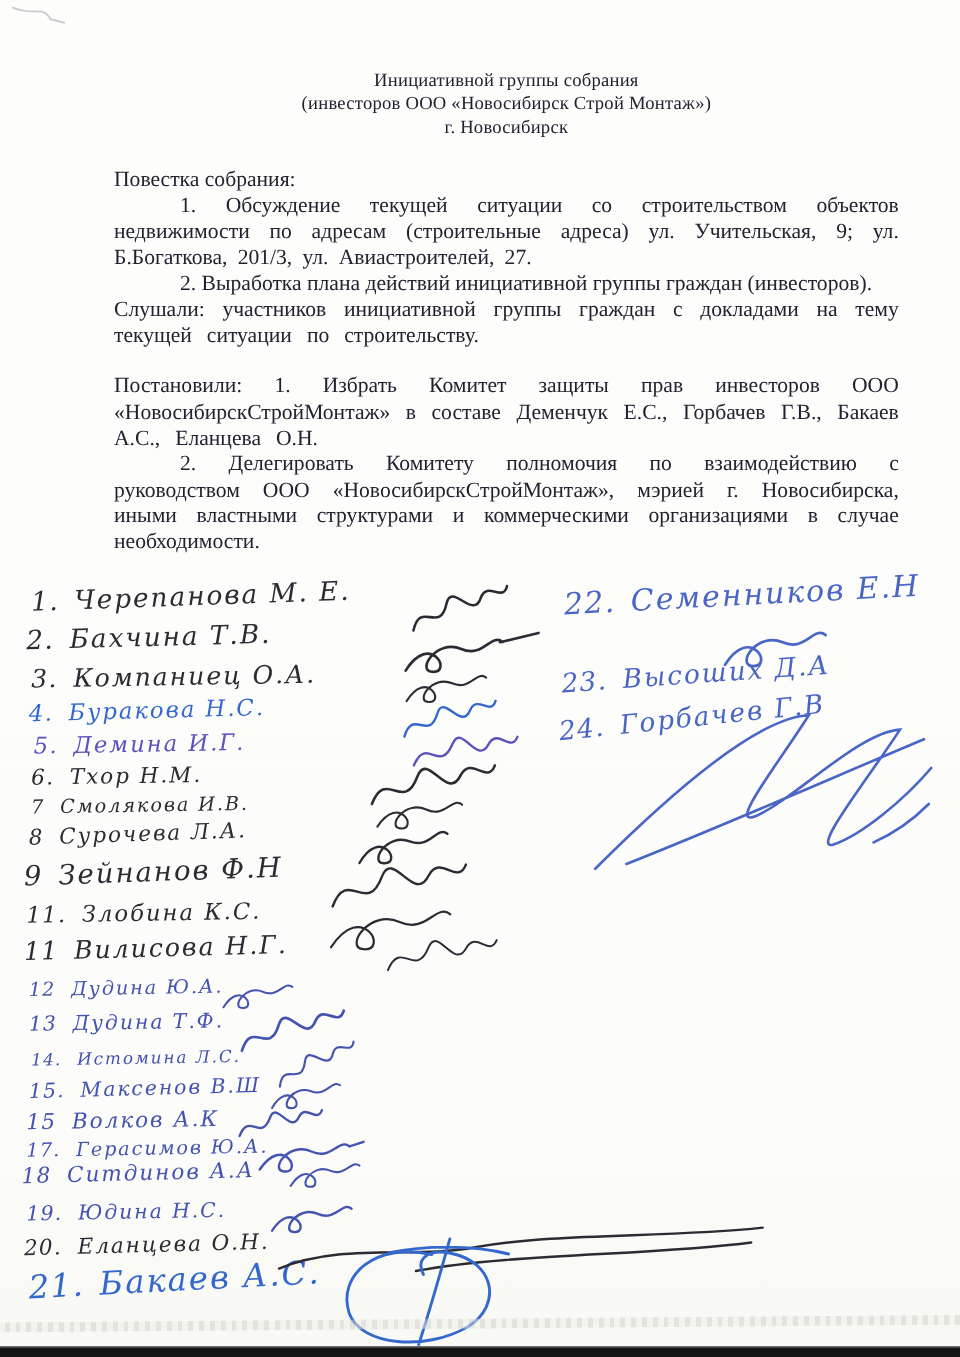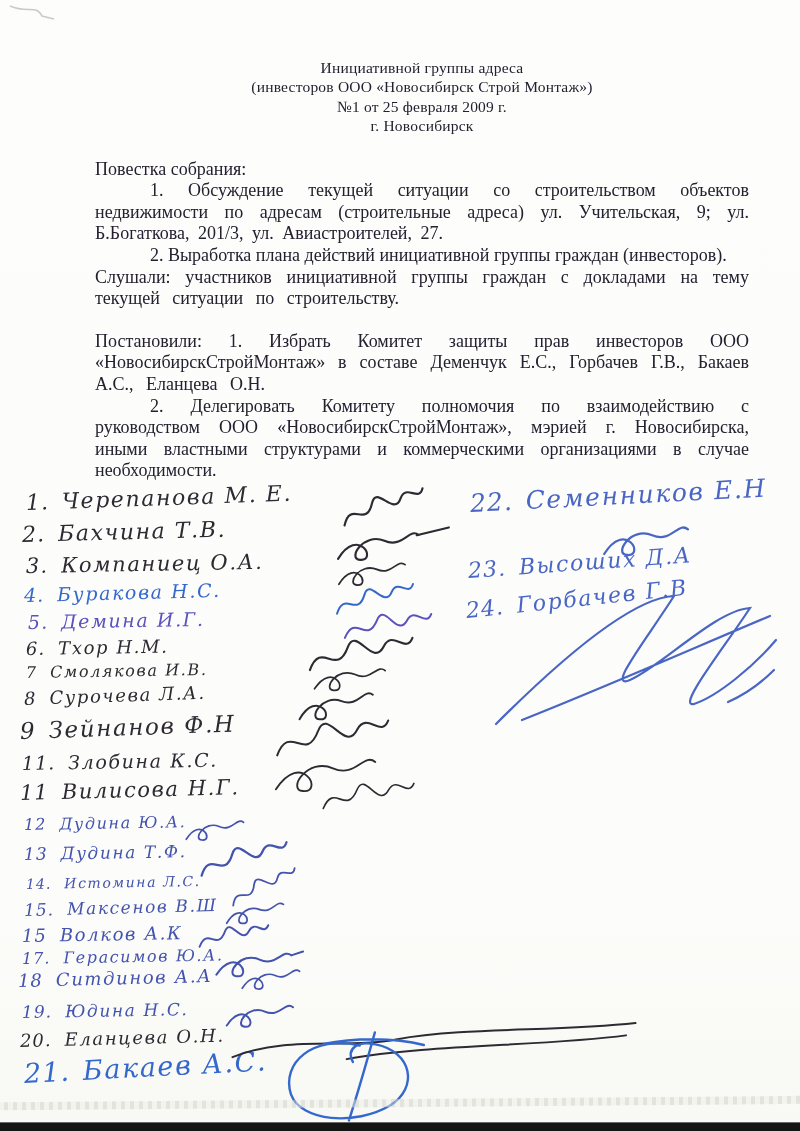--- a/index.html
+++ b/index.html
@@ -45,23 +45,22 @@
 </head>
 <body>
 
 <div class="page">
 
   <svg class="corner-mark" width="60" height="30">
     <path d="M2,4 C20,12 28,2 34,14 L46,17" fill="none" stroke="#c9c9ce" stroke-width="1.5"></path>
   </svg>
 
   <div class="typed">
-    <div class="title-line">Инициативной группы адреса</div>
+    <div class="title-line">Инициативной группы собрания</div>
     <div class="title-line">(инвесторов ООО «Новосибирск Строй Монтаж»)</div>
-    <div class="title-line">№1 от 25 февраля 2009 г.</div>
     <div class="title-line">г. Новосибирск</div>
 
     <p class="body-par agenda-start">Повестка собрания:</p>
     <p class="body-par indent" style="word-spacing:4px">1. Обсуждение текущей ситуации со строительством объектов недвижимости по адресам (строительные адреса) ул. Учительская, 9; ул. Б.Богаткова, 201/3, ул. Авиастроителей, 27.</p>
     <p class="body-par indent">2. Выработка плана действий инициативной группы граждан (инвесторов).</p>
     <p class="body-par" style="word-spacing:8px">Слушали: участников инициативной группы граждан с докладами на тему текущей ситуации по строительству.</p>
 
     <p class="body-par gap-top" style="word-spacing:8px">Постановили: 1. Избрать Комитет защиты прав инвесторов ООО «НовосибирскСтройМонтаж» в составе Деменчук Е.С., Горбачев Г.В., Бакаев А.С., Еланцева О.Н.</p>
     <p class="body-par indent" style="word-spacing:4px">2. Делегировать Комитету полномочия по взаимодействию с руководством ООО «НовосибирскСтройМонтаж», мэрией г. Новосибирска, иными властными структурами и коммерческими организациями в случае необходимости.</p>
 

